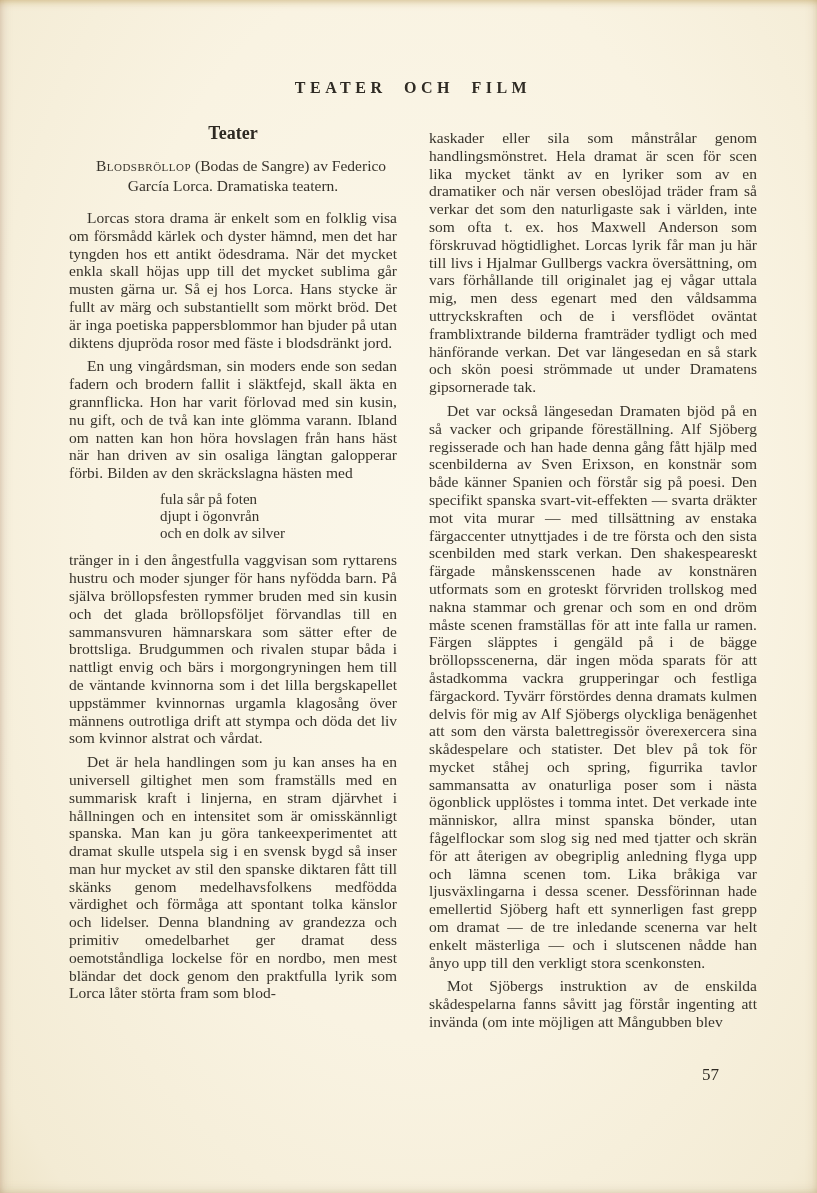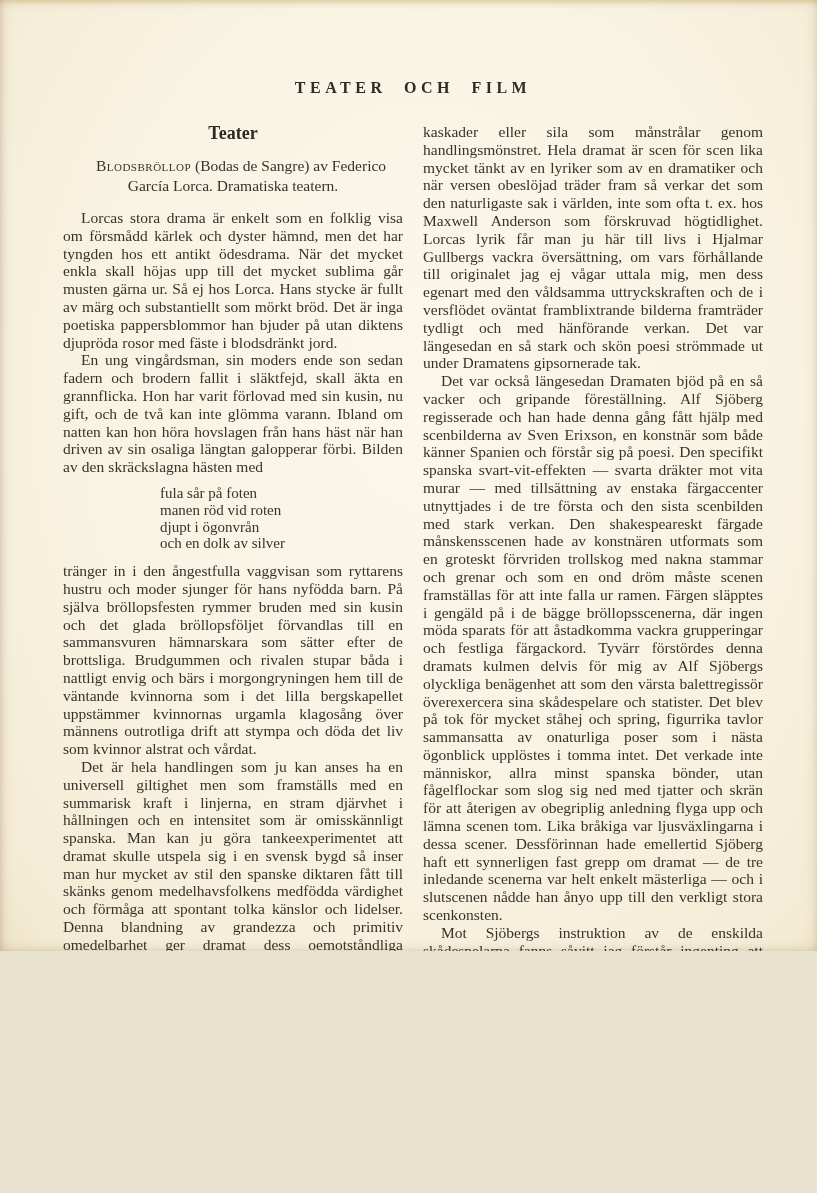--- a/index.html
+++ b/index.html
@@ -4,21 +4,21 @@
 <style>
   html, body {
     margin: 0;
     padding: 0;
     background: #e8e2cf;
     font-family: "Liberation Serif", "DejaVu Serif", serif;
   }
   .page {
     position: relative;
     width: 817px;
-    height: 951px;
+    height: 1193px;
     overflow: hidden;
     background:
       radial-gradient(ellipse at 52% 42%, #fbf7ea 0%, #f9f3e2 55%, #f3ebd4 92%, #eee4c8 100%);
     box-shadow:
       inset 0 7px 9px -6px rgba(176, 142, 60, 0.55),
       inset 9px 0 12px -9px rgba(150, 110, 90, 0.40),
       inset -9px 0 12px -9px rgba(160, 130, 80, 0.30),
       inset 0 -8px 12px -9px rgba(150, 120, 70, 0.35);
     color: #37332b;
   }
@@ -54,21 +54,21 @@
     color: #2e2a23;
   }
   .review-heading {
     margin: 0 0 13px 0;
     text-align: center;
     font-size: 15.5px;
     line-height: 20px;
   }
   .sc { font-variant: small-caps; letter-spacing: 0.5px; margin-left: 16px; }
   p.body {
-    margin: 0;
+    margin: 6px;
     font-size: 15.5px;
     line-height: 17.8px;
     text-align: justify;
     hyphens: auto;
     -webkit-hyphens: auto;
     word-spacing: 0.3px;
   }
   p.body.indent { text-indent: 18px; }
   .poem {
     margin: 9px 0 10px 97px;
@@ -97,21 +97,20 @@
       <h2 class="section-title">Teater</h2>
 
       <p class="review-heading"><span class="sc">Blodsbröllop</span><span> (Bodas de Sangre) av Federico García Lorca. Dramatiska teatern.</span></p>
 
       <p class="body indent">Lorcas stora drama är enkelt som en folklig visa om försmådd kärlek och dyster hämnd, men det har tyngden hos ett antikt ödesdrama. När det mycket enkla skall höjas upp till det mycket sublima går musten gärna ur. Så ej hos Lorca. Hans stycke är fullt av märg och substantiellt som mörkt bröd. Det är inga poetiska pappersblommor han bjuder på utan diktens djupröda rosor med fäste i blodsdränkt jord.</p>
 
       <p class="body indent">En ung vingårdsman, sin moders ende son sedan fadern och brodern fallit i släktfejd, skall äkta en grannflicka. Hon har varit förlovad med sin kusin, nu gift, och de två kan inte glömma varann. Ibland om natten kan hon höra hovslagen från hans häst när han driven av sin osaliga längtan galopperar förbi. Bilden av den skräckslagna hästen med</p>
 
       <div class="poem">
         <div>fula sår på foten</div>
-        <div>manen röd vid roten</div>
         <div>djupt i ögonvrån</div>
         <div>och en dolk av silver</div>
       </div>
 
       <p class="body">tränger in i den ångestfulla vaggvisan som ryttarens hustru och moder sjunger för hans nyfödda barn. På själva bröllopsfesten rymmer bruden med sin kusin och det glada bröllopsföljet förvandlas till en sammansvuren hämnarskara som sätter efter de brottsliga. Brudgummen och rivalen stupar båda i nattligt envig och bärs i morgongryningen hem till de väntande kvinnorna som i det lilla bergskapellet uppstämmer kvinnornas urgamla klagosång över männens outrotliga drift att stympa och döda det liv som kvinnor alstrat och vårdat.</p>
 
       <p class="body indent">Det är hela handlingen som ju kan anses ha en universell giltighet men som framställs med en summarisk kraft i linjerna, en stram djärvhet i hållningen och en intensitet som är omisskännligt spanska. Man kan ju göra tankeexperimentet att dramat skulle utspela sig i en svensk bygd så inser man hur mycket av stil den spanske diktaren fått till skänks genom medelhavsfolkens medfödda värdighet och förmåga att spontant tolka känslor och lidelser. Denna blandning av grandezza och primitiv omedelbarhet ger dramat dess oemotståndliga lockelse för en nordbo, men mest bländar det dock genom den praktfulla lyrik som Lorca låter störta fram som blod-</p>
     </div>
 
     <div class="col">

